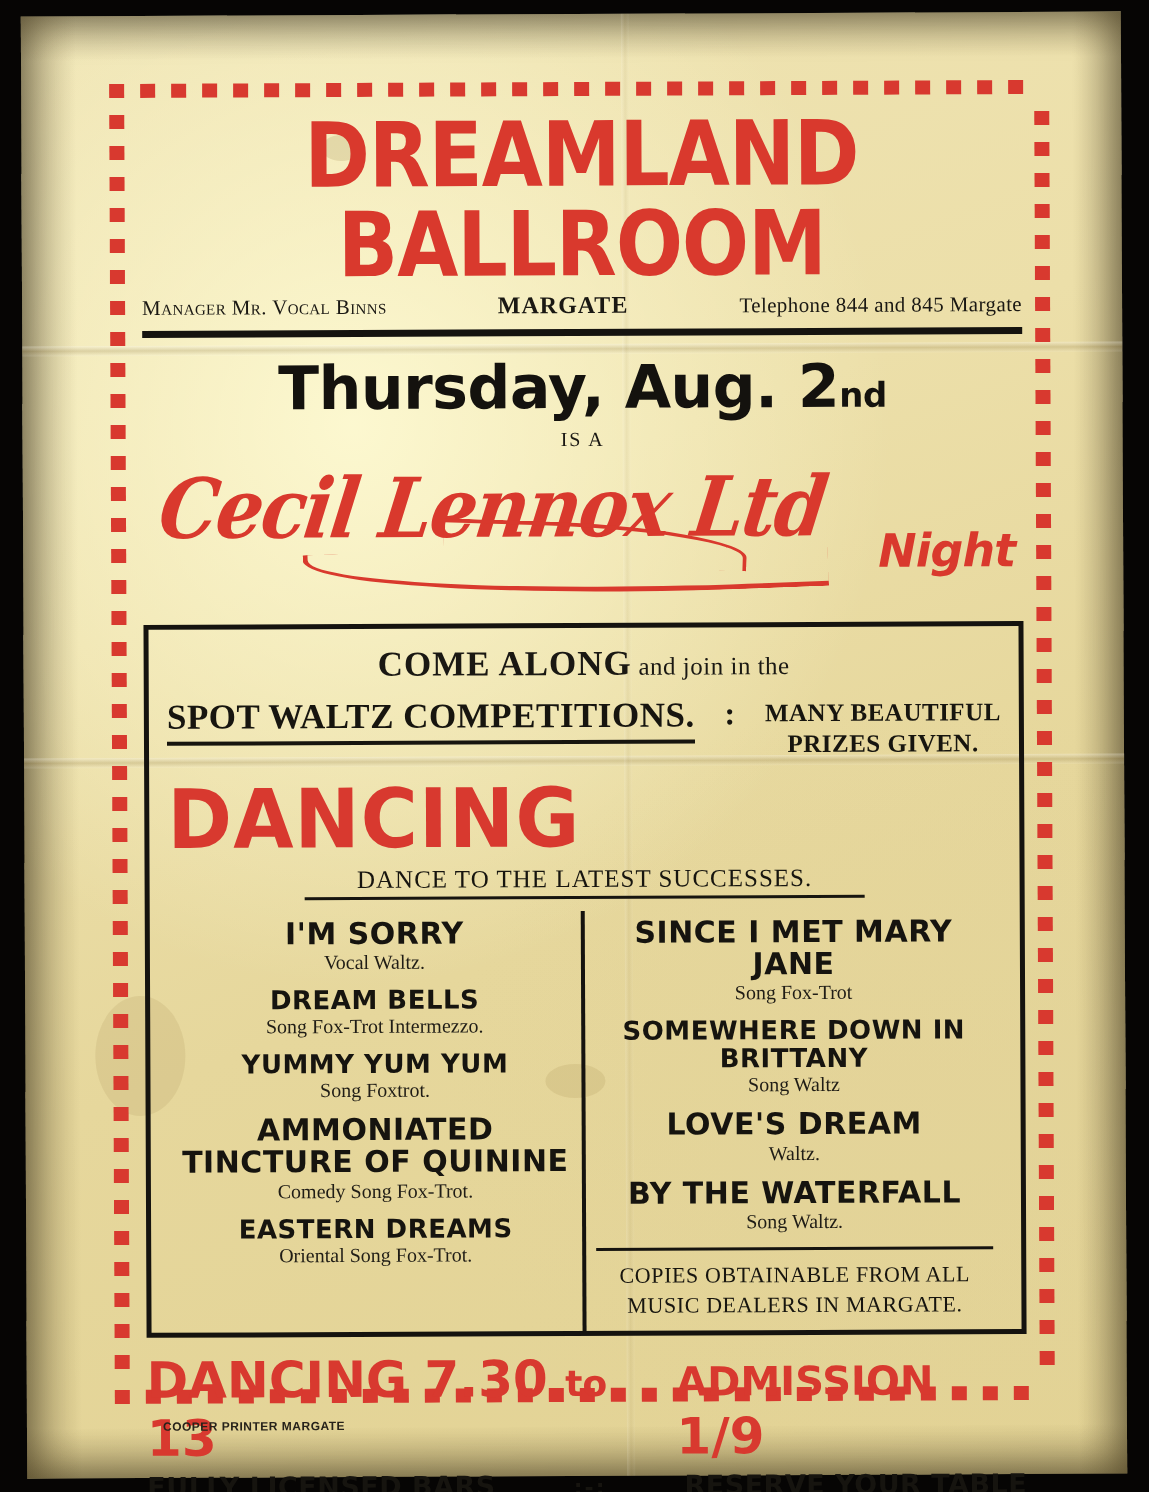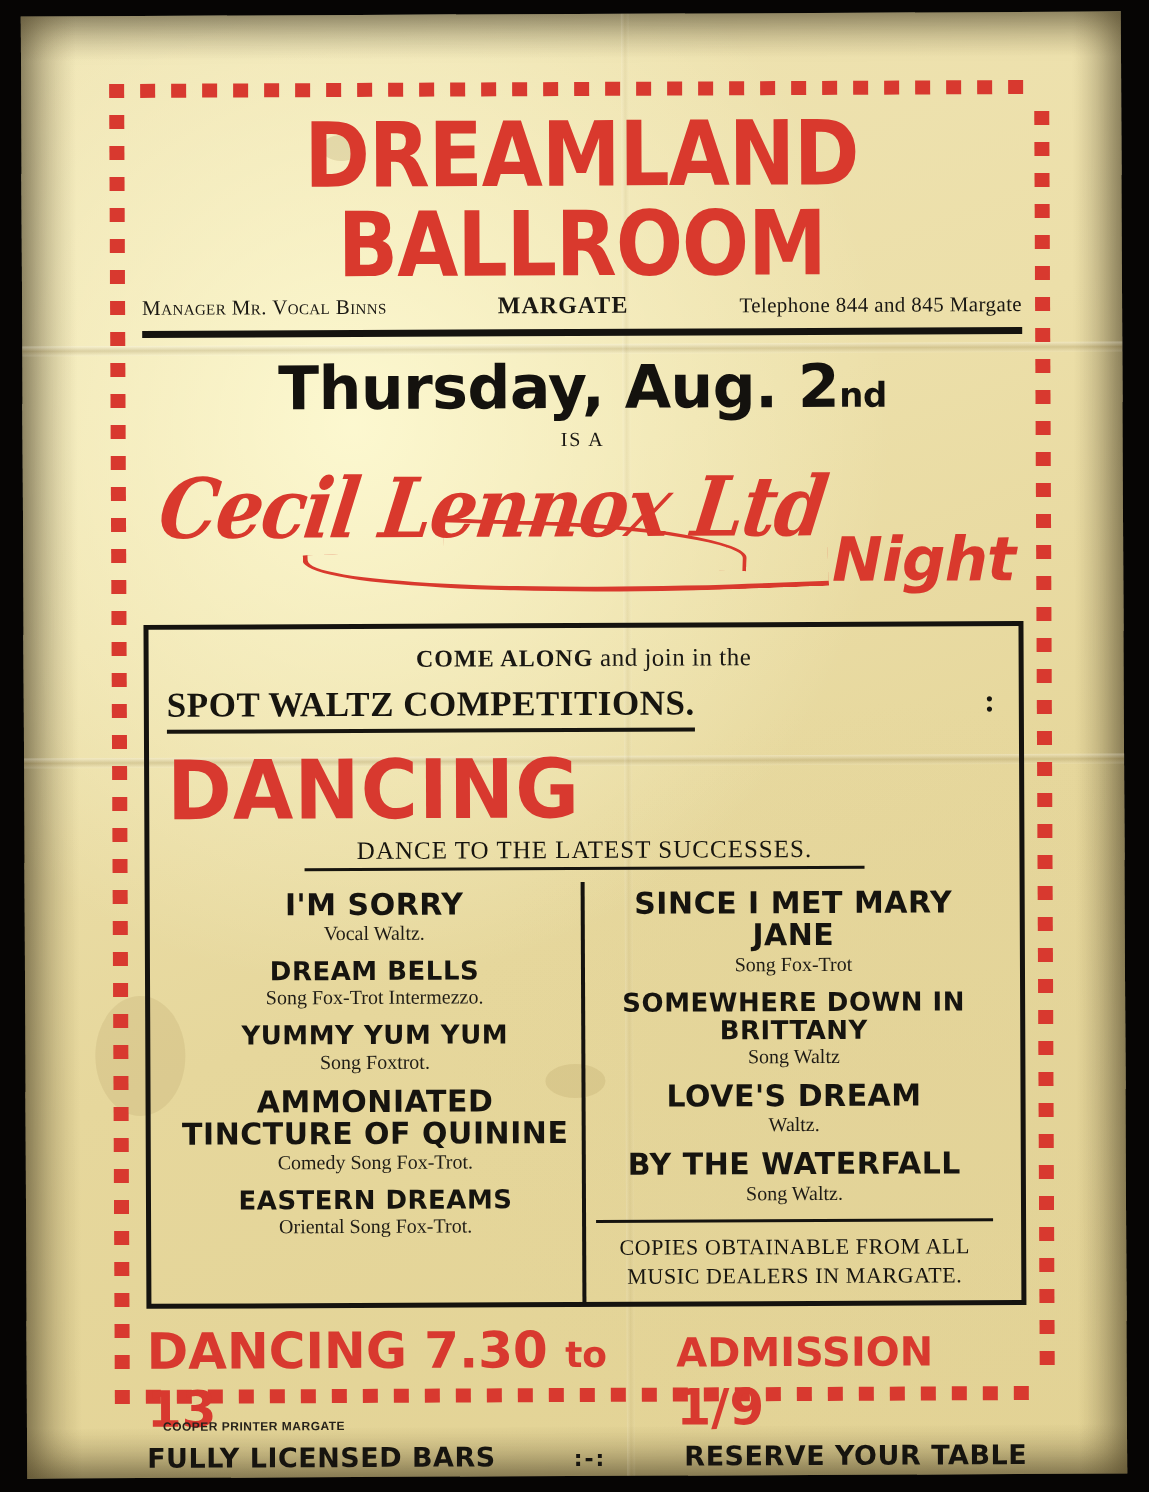--- a/index.html
+++ b/index.html
@@ -190,39 +190,39 @@
     border-radius: 0 70% 0 0;
     transform: rotate(2deg);
   }
   #night {
     position: absolute;
     right: 8px;
     top: 72px;
     font-family: "DejaVu Sans", sans-serif;
     font-weight: bold;
     font-style: italic;
-    font-size: 61px;
+    font-size: 46px;
     color: #d9392d;
     letter-spacing: -1px;
   }
 
   
   #box {
     border: 5px solid #15130f;
     margin-top: 10px;
     padding: 16px 18px 0 18px;
   }
   #come-along {
     text-align: center;
     font-family: "Liberation Serif", serif;
     font-size: 25px;
     color: #1a1813;
     letter-spacing: 0.5px;
   }
-  #come-along b { font-variant: small-caps; font-size: 24px; letter-spacing: 1px; }
+  #come-along b { font-variant: small-caps; font-size: 35px; letter-spacing: 1px; }
 
   #spot-row {
     display: flex;
     align-items: flex-start;
     justify-content: space-between;
     margin-top: 12px;
   }
   #spot-left {
     font-family: "Liberation Serif", serif;
     font-weight: bold;
@@ -552,20 +552,24 @@
       <div id="box">
 
         <div id="come-along">
           <b>COME ALONG</b>
           <span>and join in the</span>
         </div>
 
         <div id="spot-row">
           <div id="spot-left">SPOT WALTZ COMPETITIONS.</div>
           <div style="font-family:'Liberation Serif',serif;font-weight:bold;font-size:32px;color:#17150f;padding:0 6px;">:</div>
+          <div id="spot-right">
+            <div>MANY BEAUTIFUL</div>
+            <div>PRIZES GIVEN.</div>
+          </div>
         </div>
 
         <div id="dancing-row">
           <div id="dancing-big">DANCING</div>
         </div>
 
         <div id="dance-latest">DANCE TO THE LATEST SUCCESSES.</div>
 
         <div id="songs">
           <div class="song-col left">

